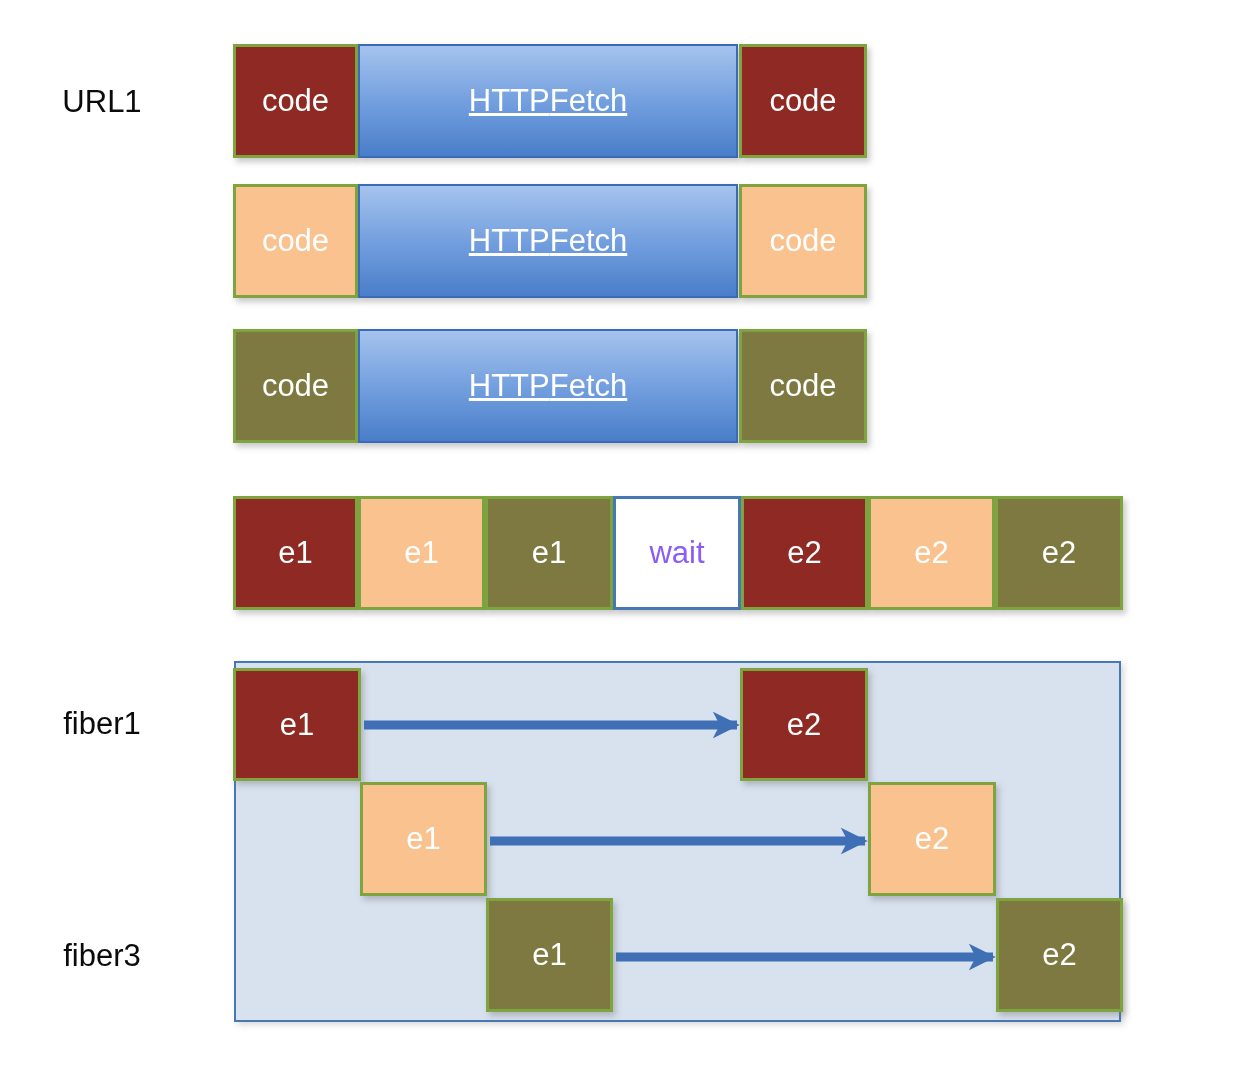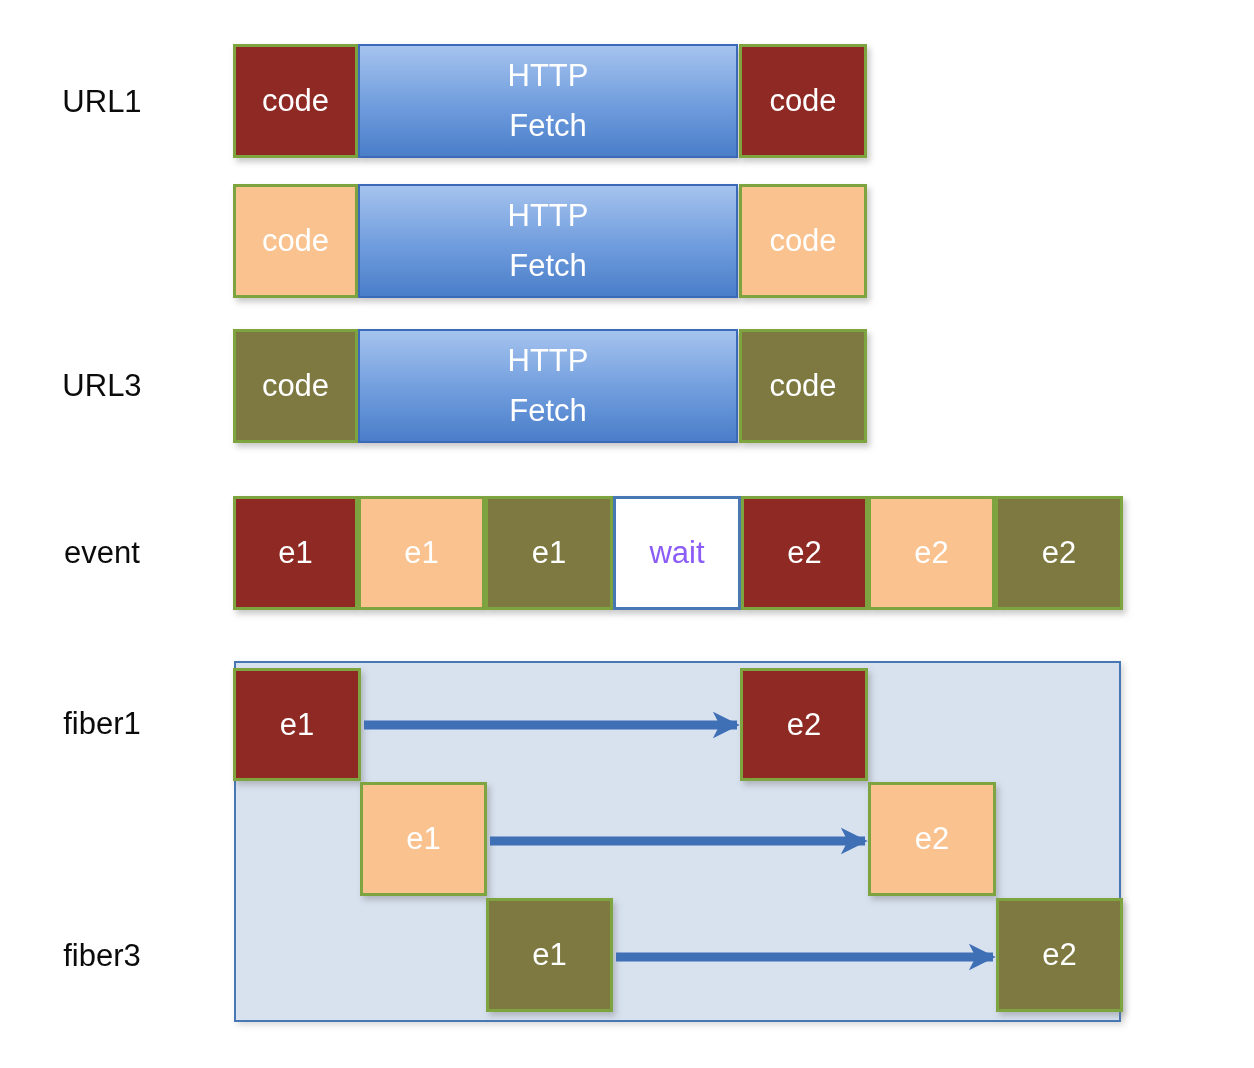--- a/index.html
+++ b/index.html
@@ -25,24 +25,24 @@
     justify-content:center;
     font-size:31px;
     color:#ffffff;
     border:3px solid var(--border-green);
     box-shadow:3px 4px 6px rgba(110,110,110,0.38);
   }
   .red{background:var(--red);}
   .orange{background:var(--orange);}
   .olive{background:var(--olive);}
   .http{
-    flex-direction:column;
     line-height:1.62;
     background:linear-gradient(180deg, var(--blue-top) 0%, #6f9cdd 55%, var(--blue-bottom) 100%);
     border:2px solid var(--border-blue);
+    text-decoration:underline;
   }
   .wait{
     background:var(--wait-bg);
     color:#8b5cf6;
     border:3px solid var(--panel-border);
   }
   .panel{
     position:absolute;
     box-sizing:border-box;
     background:var(--panel-bg);
@@ -59,22 +59,20 @@
     stroke-width:9;
     fill:none;
   }
 </style>
 </head>
 <body>
 
 <div id="canvas">
 
   <div class="rowlabel" style="top:84px">URL1</div>
-  <div class="rowlabel" style="top:368px">URL3</div>
-  <div class="rowlabel" style="top:535px">event</div>
   <div class="rowlabel" style="top:706px">fiber1</div>
   <div class="rowlabel" style="top:938px">fiber3</div>
 
   <div class="box red" style="left:233px;top:44px;width:125px;height:114px">code</div>
   <div class="box http" style="left:358px;top:44px;width:380px;height:114px">
     <span>HTTP</span>
     <span>Fetch</span>
   </div>
   <div class="box red" style="left:739px;top:44px;width:128px;height:114px">code</div>
 

